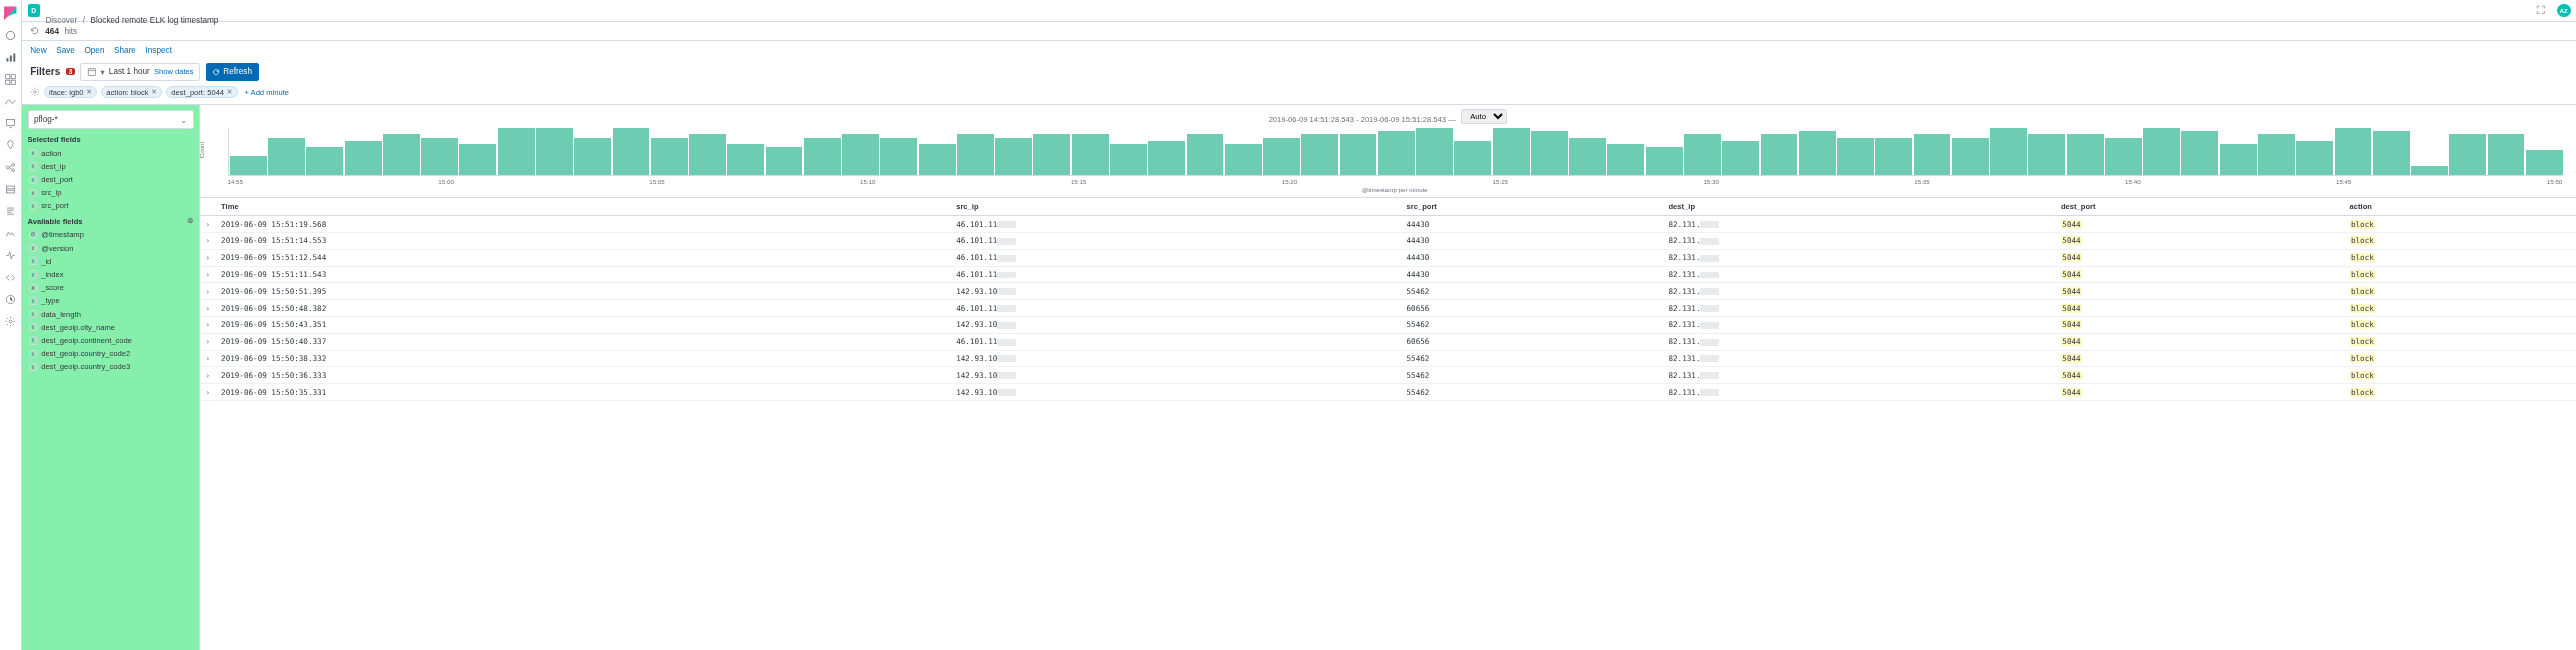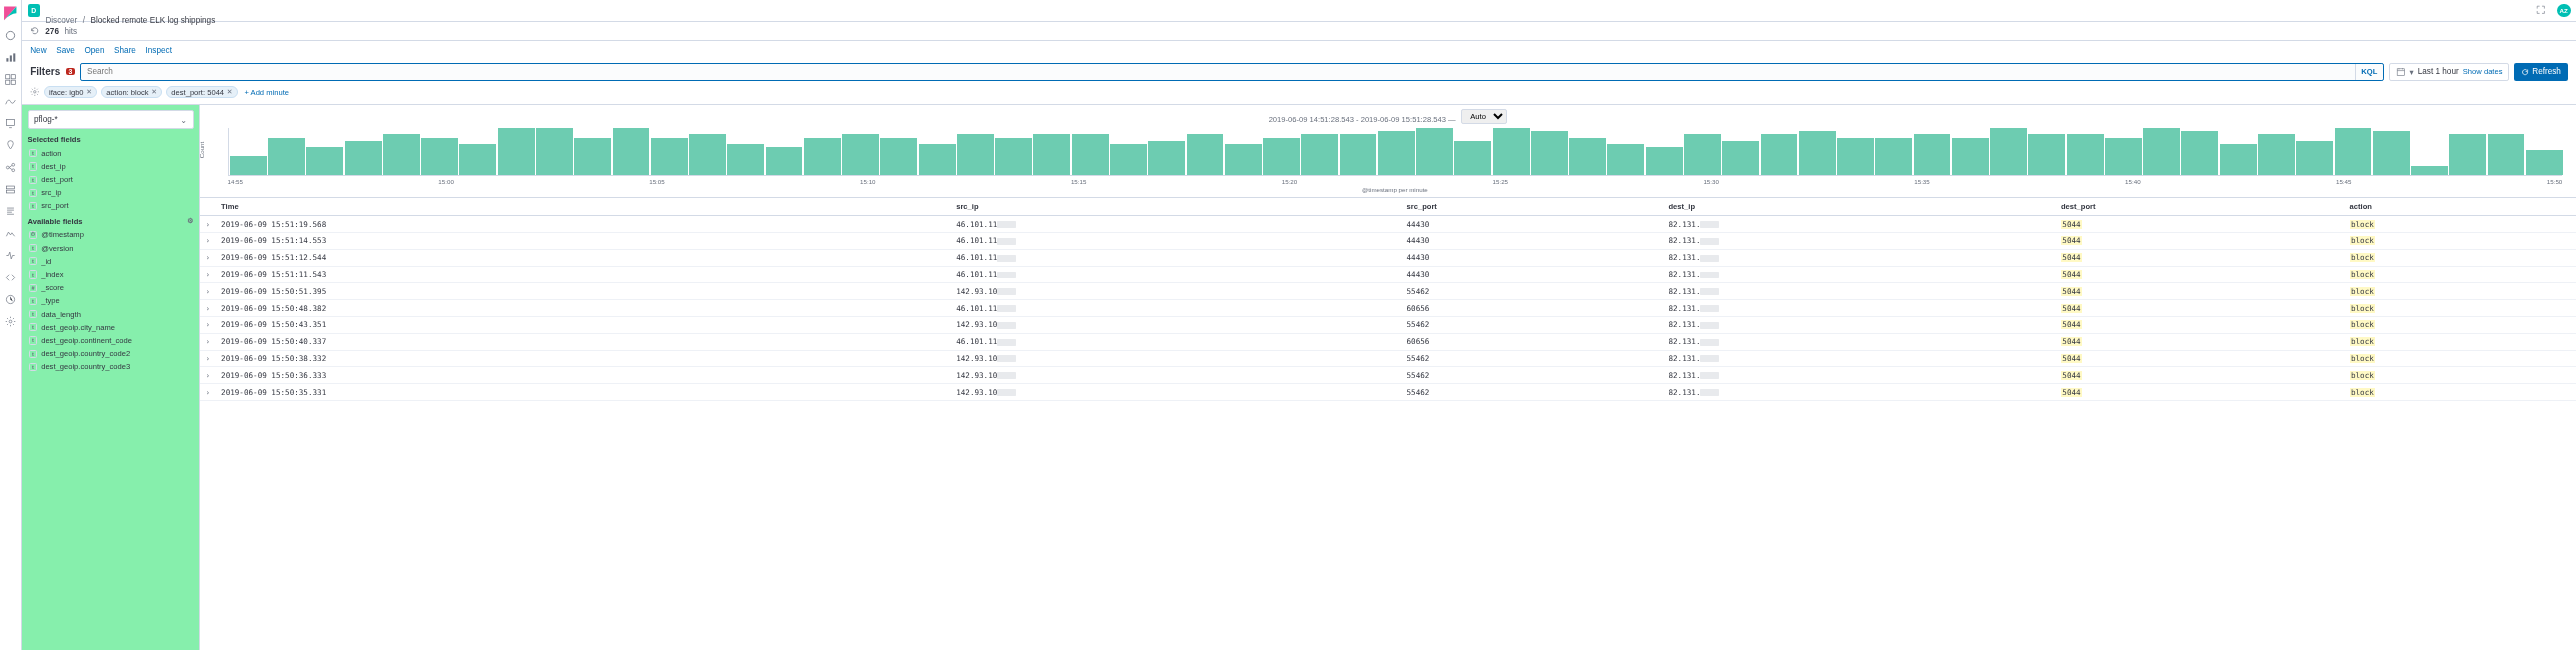--- a/index.html
+++ b/index.html
@@ -180,55 +180,51 @@
         </svg>
       </div>
   </div>
 
   <div class="main">
 
     <div class="topbar">
       <div class="space-badge">D</div>
       <span class="crumb">Discover</span>
       <span class="crumb">/</span>
-      <span class="crumb current">Blocked remote ELK log shippings</span>
+      <span class="crumb current">Blocked remote ELK log timestamp</span>
       <div class="spacer"></div>
       <div class="right-icon">
           <svg width="9.6" height="9.6" viewBox="0 0 16 16">
             <path d="M2 6V2h4M10 2h4v4M14 10v4h-4M6 14H2v-4" fill="none" stroke="currentColor"></path>
           </svg>
         </div>
       <div class="avatar">AZ</div>
     </div>
 
     <div class="hitsbar">
       <span class="reset-icon">
           <svg width="9.6" height="9.6" viewBox="0 0 16 16">
             <path d="M3 8a5 5 0 1 1 1.5 3.5M3 8V4m0 4h4" fill="none" stroke="currentColor" stroke-width="1.3"></path>
           </svg>
         </span>
-      <span class="hits-count">276</span>
+      <span class="hits-count">464</span>
       <span class="hits-label">hits</span>
     </div>
 
     <div class="menubar">
       <a>New</a>
       <a>Save</a>
       <a>Open</a>
       <a>Share</a>
       <a>Inspect</a>
     </div>
 
     <div class="filterbar">
       <span class="filters-label">Filters</span>
       <span class="filters-count">3</span>
-      <div class="searchwrap">
-        <input type="text" placeholder="Search" style="">
-        <div class="kql">KQL</div>
-      </div>
       <div class="datepick">
         <span class="cal-icon">
             <svg width="9.6" height="9.6" viewBox="0 0 16 16">
               <rect x="2" y="3" width="12" height="11" fill="none" stroke="currentColor"></rect>
               <path d="M2 6h12M5 2v2M11 2v2" stroke="currentColor"></path>
             </svg>
           </span>
         <span style="color:#69707d;">▾</span>
         <span>Last 1 hour</span>
         <span class="showdates">Show dates</span>

